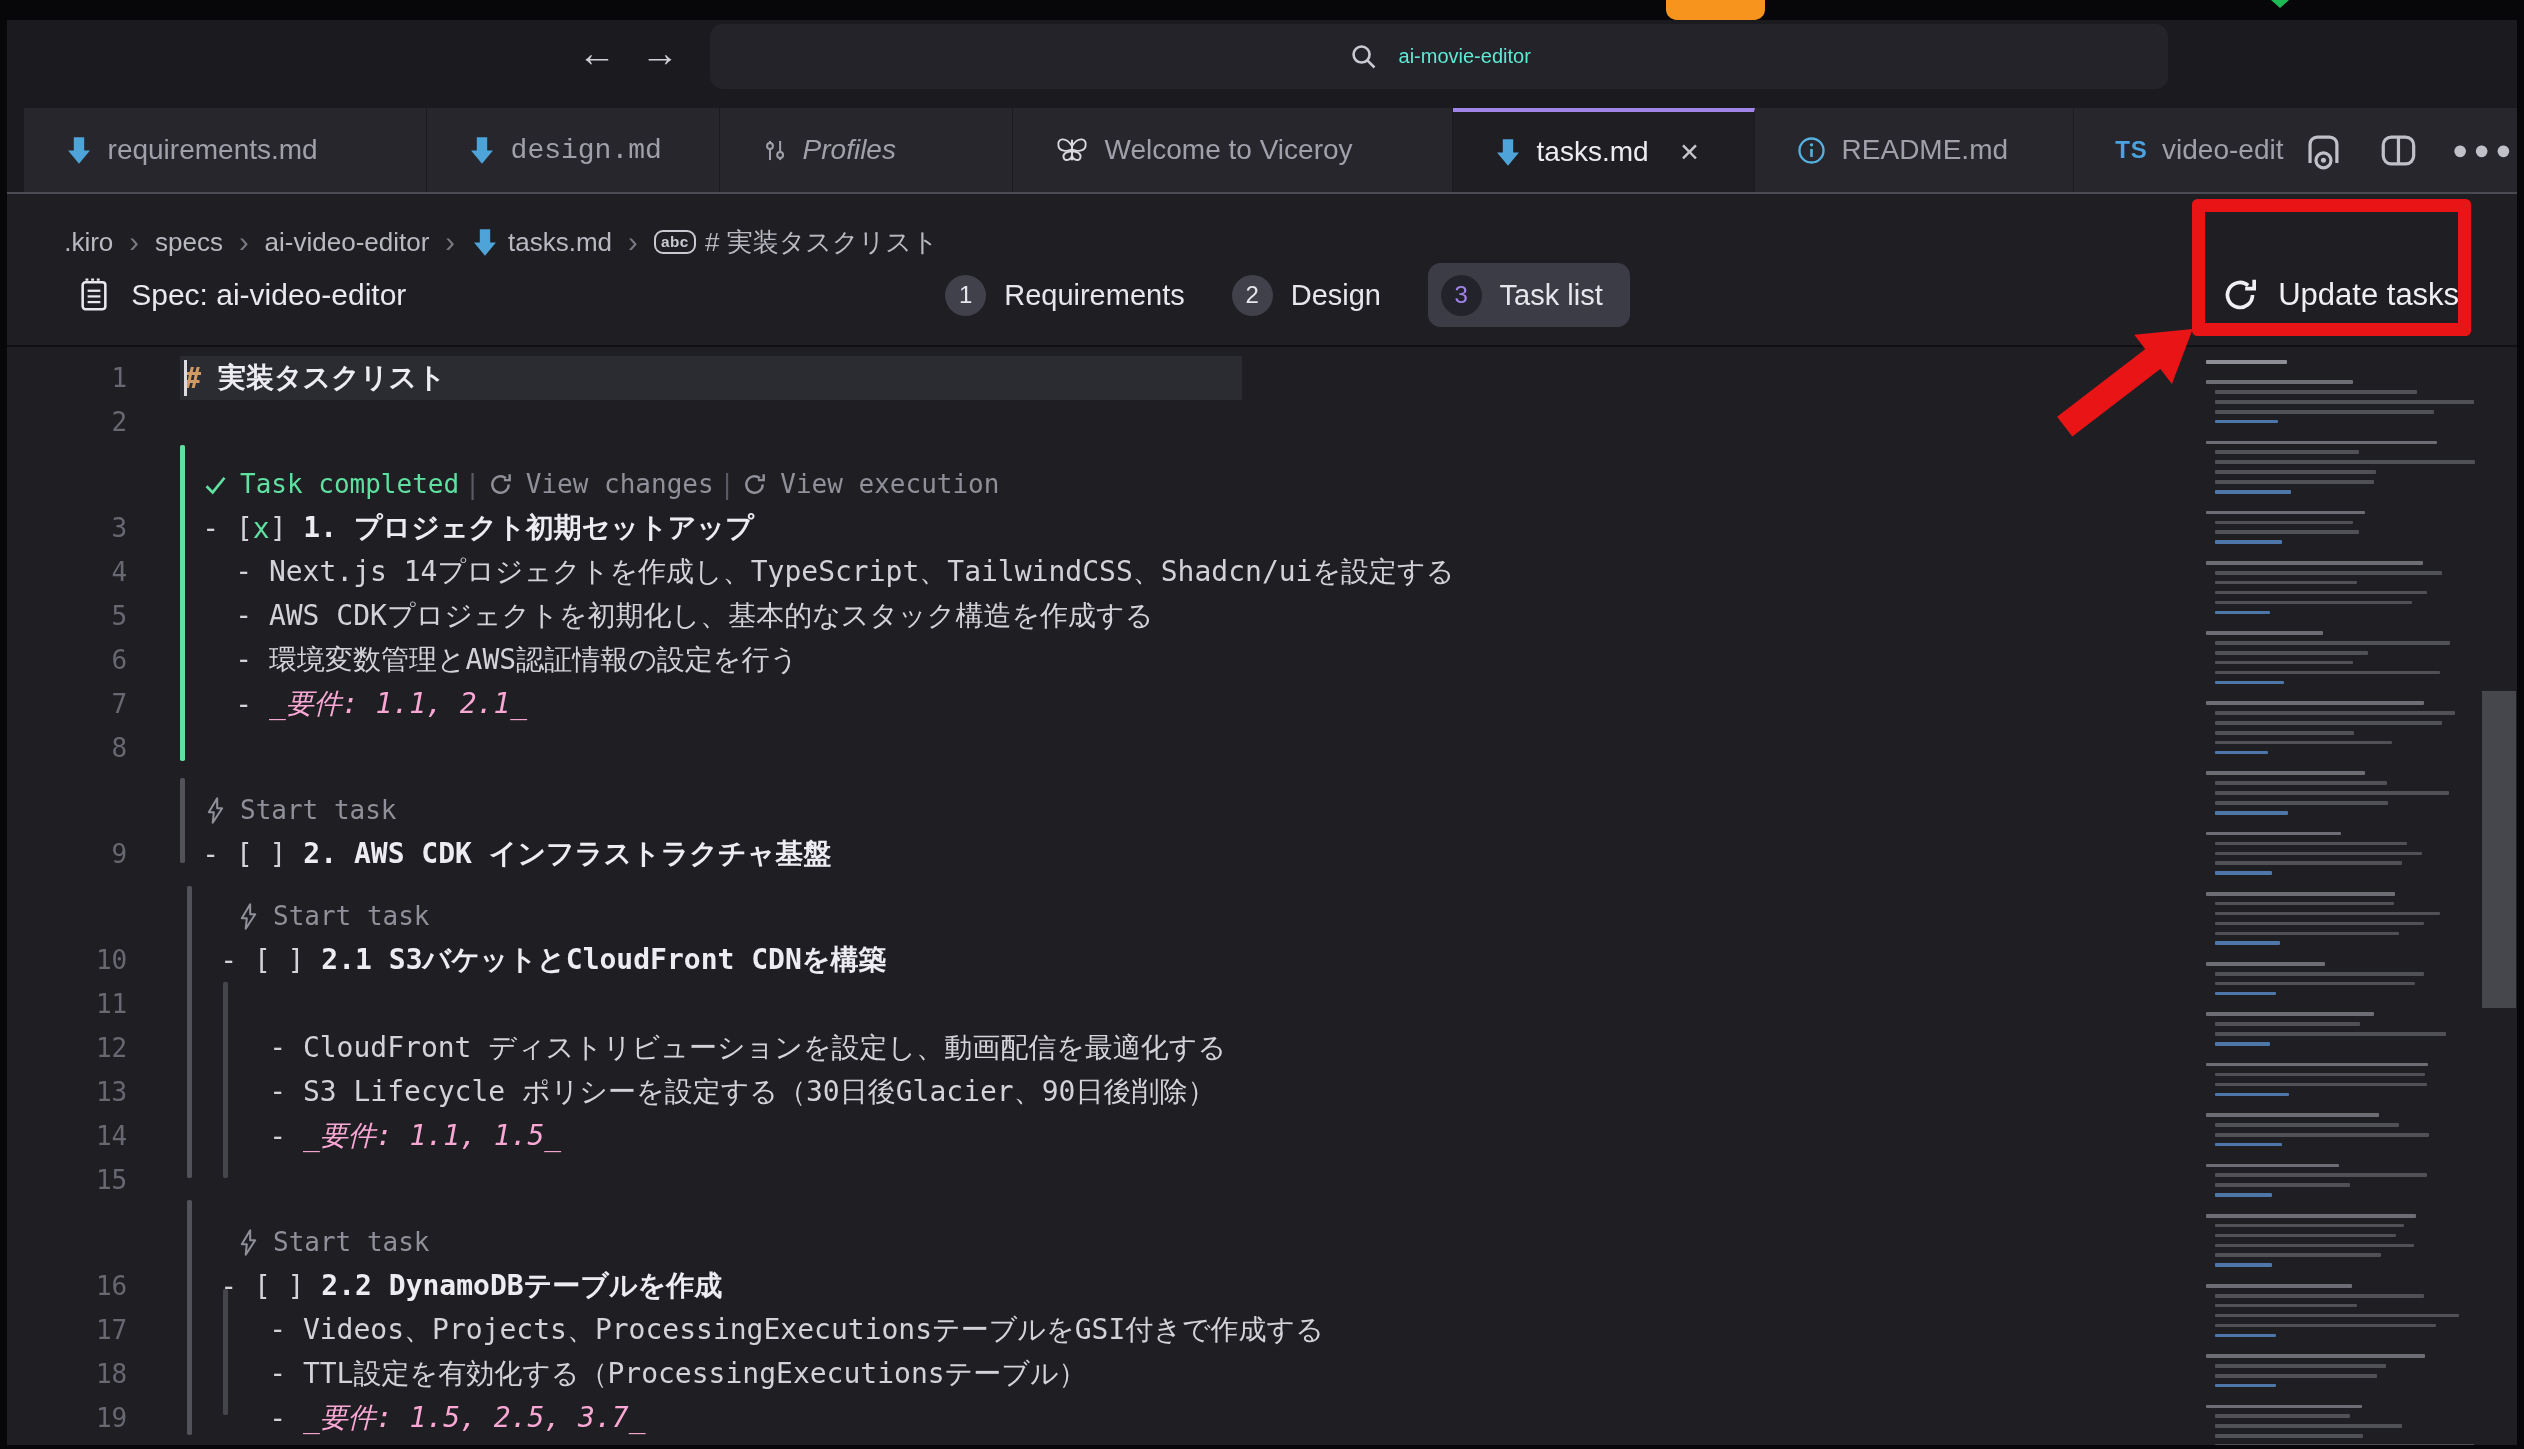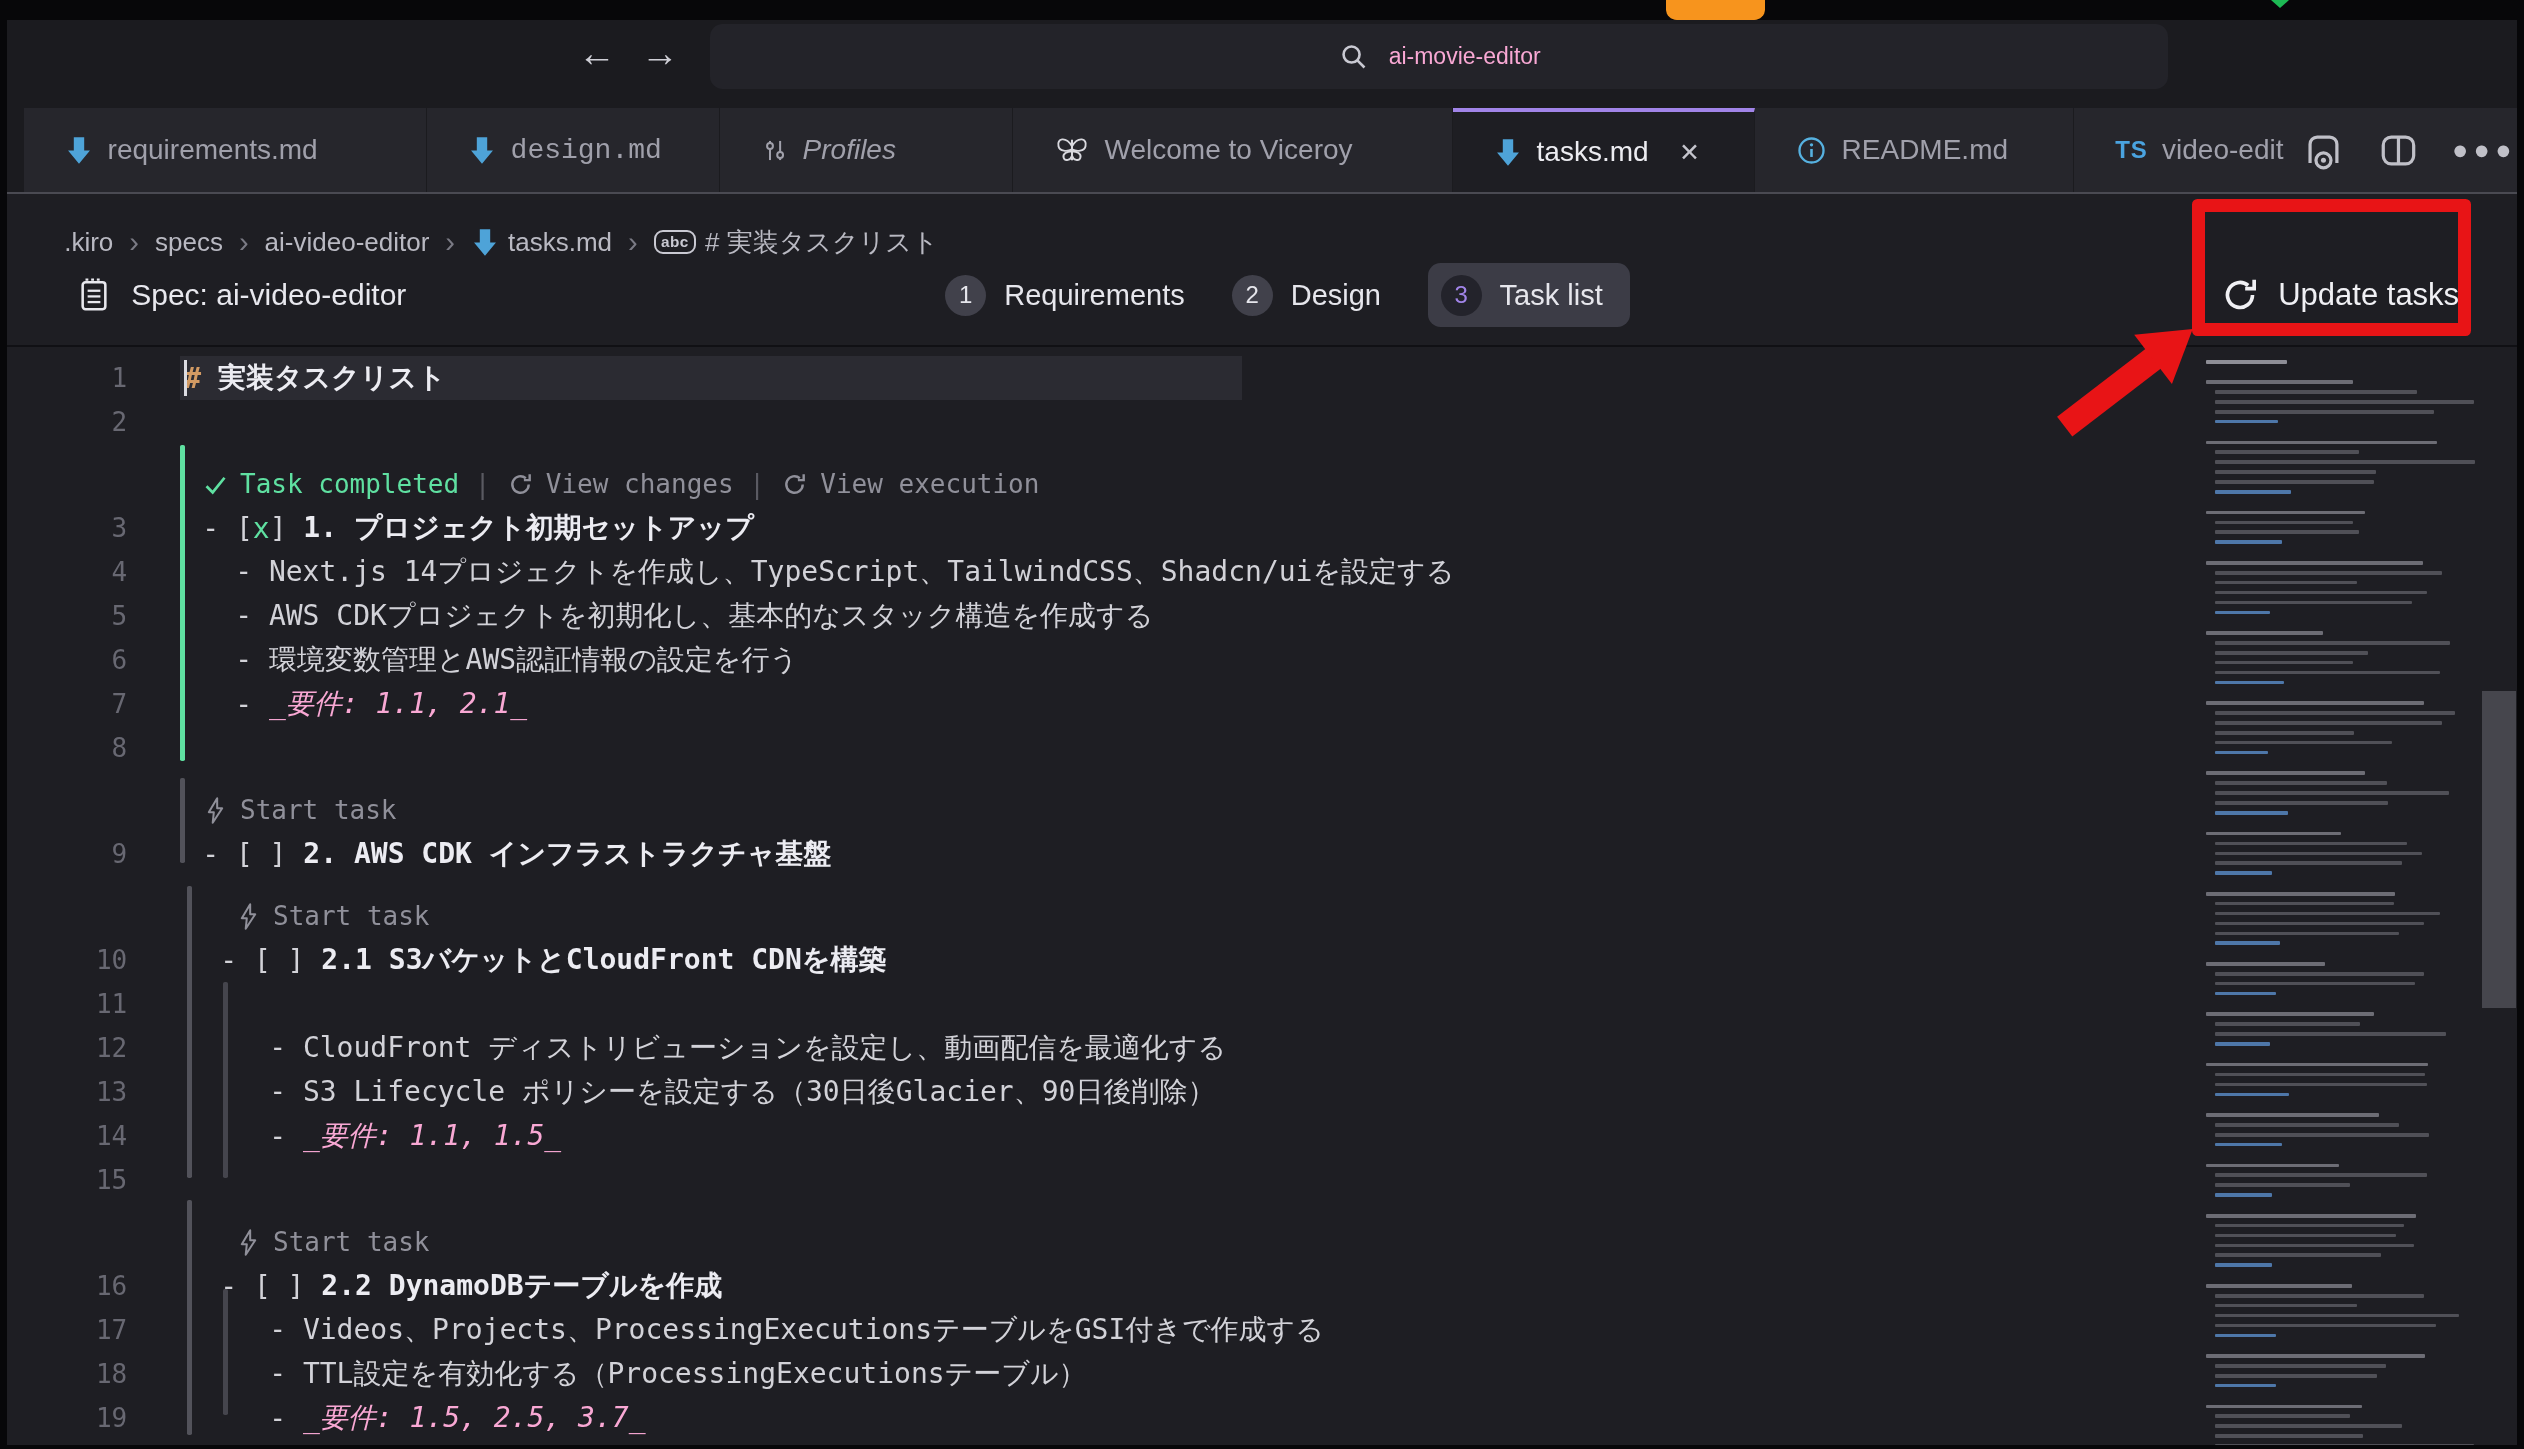--- a/index.html
+++ b/index.html
@@ -16,21 +16,21 @@
   .green-tri { position:absolute; left:2271px; top:0; width:0; height:0;
                border-left:9px solid transparent; border-right:9px solid transparent;
                border-top:8px solid #1db954; }
 
   
   .topbar { position:absolute; left:0; top:0; width:100%; height:88px; background:#1b1b1f; }
   .nav-arrow { position:absolute; top:12.6px; font-size:38px; color:#cfcfd6; line-height:41px;
                width:41px; text-align:center; cursor:default; }
   .searchbox { position:absolute; left:703px; top:3.6px; width:1458px; height:65px;
                background:#232329; border-radius:12.6px; display:flex; align-items:center;
-               justify-content:center; gap:20px; color:#f9a8d4; font-size:23px; }
+               justify-content:center; gap:20px; color:#5eead4; font-size:20px; }
   .searchbox svg { flex:0 0 auto; }
 
   
   .tabbar { position:absolute; left:0; top:88px; width:100%; height:84px; background:#1b1b1f; }
   .tabbar::after { content:""; position:absolute; left:0; bottom:-1.8px; width:100%; height:1.8px;
                    background:#4a4a52; }
   .tab { position:absolute; top:0; height:84px; background:#26262c; display:flex;
          align-items:center; gap:14.4px; padding:0 9px 0 41px; color:#a0a0ab; font-size:28px;
          border-right:1.8px solid #1b1b1f; overflow:hidden; white-space:nowrap; }
   .tab.active { background:#1e1e23; color:#ececf1; border-top:4.5px solid #a184e8; }
@@ -70,21 +70,21 @@
             font-family:"DejaVu Sans Mono", monospace; }
   .erow { position:relative; display:flex; align-items:center; height:44px;
           font-size:28px; color:#d2d2d8; }
   .erow .hlband { position:absolute; left:173px; top:0; width:1062px; height:100%;
                   background:#2b2b32; }
   .gutter { width:120px; flex:0 0 120px; text-align:right; color:#686872; font-size:26px;
             position:relative; z-index:2; }
   .lcontent { position:absolute; top:0; height:100%; display:flex; align-items:center;
               white-space:pre; z-index:2; }
   .lensrow { height:62px; align-items:flex-end; color:#90909a; font-size:26px; }
-  .lensrow .lcontent { align-items:flex-end; padding-bottom:7.2px; gap:12px; }
+  .lensrow .lcontent { align-items:flex-end; padding-bottom:7.2px; gap:2px; }
   .lens-item { display:flex; align-items:center; gap:10.8px; }
   .lens-sep { color:#5a5a62; padding:0 3.6px; }
   .lens-ok { color:#5fe0a1; }
   .caret { position:absolute; width:2.7px; height:36px; background:#dcdce2; left:177px; top:3.6px; z-index:3; }
   .seg-hash { color:#d29a63; font-weight:700; }
   .seg-title { color:#ececf2; font-weight:700; }
   .seg-dim { color:#d2d2d8; }
   .seg-green { color:#5fe0a1; }
   .seg-req { color:#f9a8d4; font-style:italic; }
   .gbar { position:absolute; width:4.5px; border-radius:1.8px; z-index:1; }

